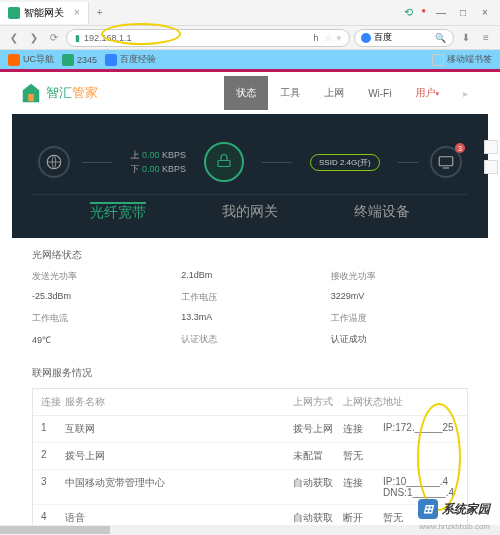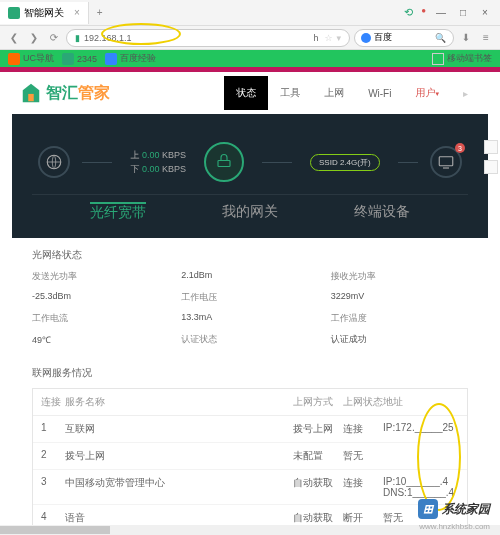--- a/index.html
+++ b/index.html
@@ -7,31 +7,31 @@
 .titlebar{height:26px;background:#f4f4f4;display:flex;align-items:center;border-bottom:1px solid #ddd}
 .tab{display:flex;align-items:center;padding:4px 8px;background:#fff;border-right:1px solid #ddd;gap:4px}
 .tab-icon{width:12px;height:12px;background:#2aa876;border-radius:2px}
 .win-controls{margin-left:auto;display:flex;gap:8px;padding:0 8px}
 .win-btn{width:14px;height:14px;display:flex;align-items:center;justify-content:center;color:#666}
 .addrbar{height:24px;background:#f4f4f4;display:flex;align-items:center;padding:0 6px;gap:4px;border-bottom:1px solid #ddd}
 .nav-btn{width:16px;height:16px;display:flex;align-items:center;justify-content:center;color:#888}
 .url-box{flex:1;height:18px;border:1px solid #ccc;border-radius:9px;background:#fff;display:flex;align-items:center;padding:0 8px;font-size:9px;color:#666;position:relative}
 .circle-annot{position:absolute;border:2px solid #f0d000;border-radius:50%;pointer-events:none}
 .search-box{width:100px;height:18px;border:1px solid #ccc;border-radius:9px;background:#fff;display:flex;align-items:center;padding:0 6px;font-size:9px;gap:3px}
-.bkbar{height:22px;background:#22c55e;display:flex;align-items:center;padding:0 8px;gap:8px;font-size:9px;border-bottom:5px solid #be185d}
+.bkbar{height:22px;background:#7dd3fc;display:flex;align-items:center;padding:0 8px;gap:8px;font-size:9px;border-bottom:3px solid #be185d}
 .bk-item{display:flex;align-items:center;gap:3px;color:#555}
 .bk-icon{width:12px;height:12px}
 .page{background:#fff;padding:0 12px}
 .header{height:42px;display:flex;align-items:center;padding:0 8px}
 .logo{display:flex;align-items:center;gap:4px}
 .logo-icon{width:22px;height:22px}
-.logo-text{font-size:16px;font-weight:bold}
+.logo-text{font-size:13px;font-weight:normal}
 .nav{margin-left:auto;display:flex;align-items:center}
 .nav-item{padding:10px 12px;font-size:10px;color:#666}
-.nav-item.active{background:#000000;color:#fff}
+.nav-item.active{background:#737373;color:#fff}
 .nav-user{color:#d9534f}
 .hero{background:#1a2730;color:#ccc;padding:16px 0}
 .hero-row{display:flex;align-items:center;justify-content:space-around;padding:12px 20px}
 .hero-ico{width:32px;height:32px;border:2px solid #3a4b56;border-radius:50%;display:flex;align-items:center;justify-content:center}
 .hero-center{width:40px;height:40px;border:2px solid #2aa876;border-radius:50%;display:flex;align-items:center;justify-content:center;background:#1a3530}
 .hero-stats{font-size:9px;color:#aaa;line-height:1.6}
 .hero-stats .val{color:#2aa876}
 .hero-btn{border:1px solid #84cc16;border-radius:10px;padding:2px 8px;font-size:8px;color:#ccc}
 .hero-bot{display:flex;justify-content:space-around;padding:8px 20px 0;border-top:1px solid #2a3740;margin:0 20px}
 .hero-bot-item{font-size:14px;color:#999;padding-top:0}

